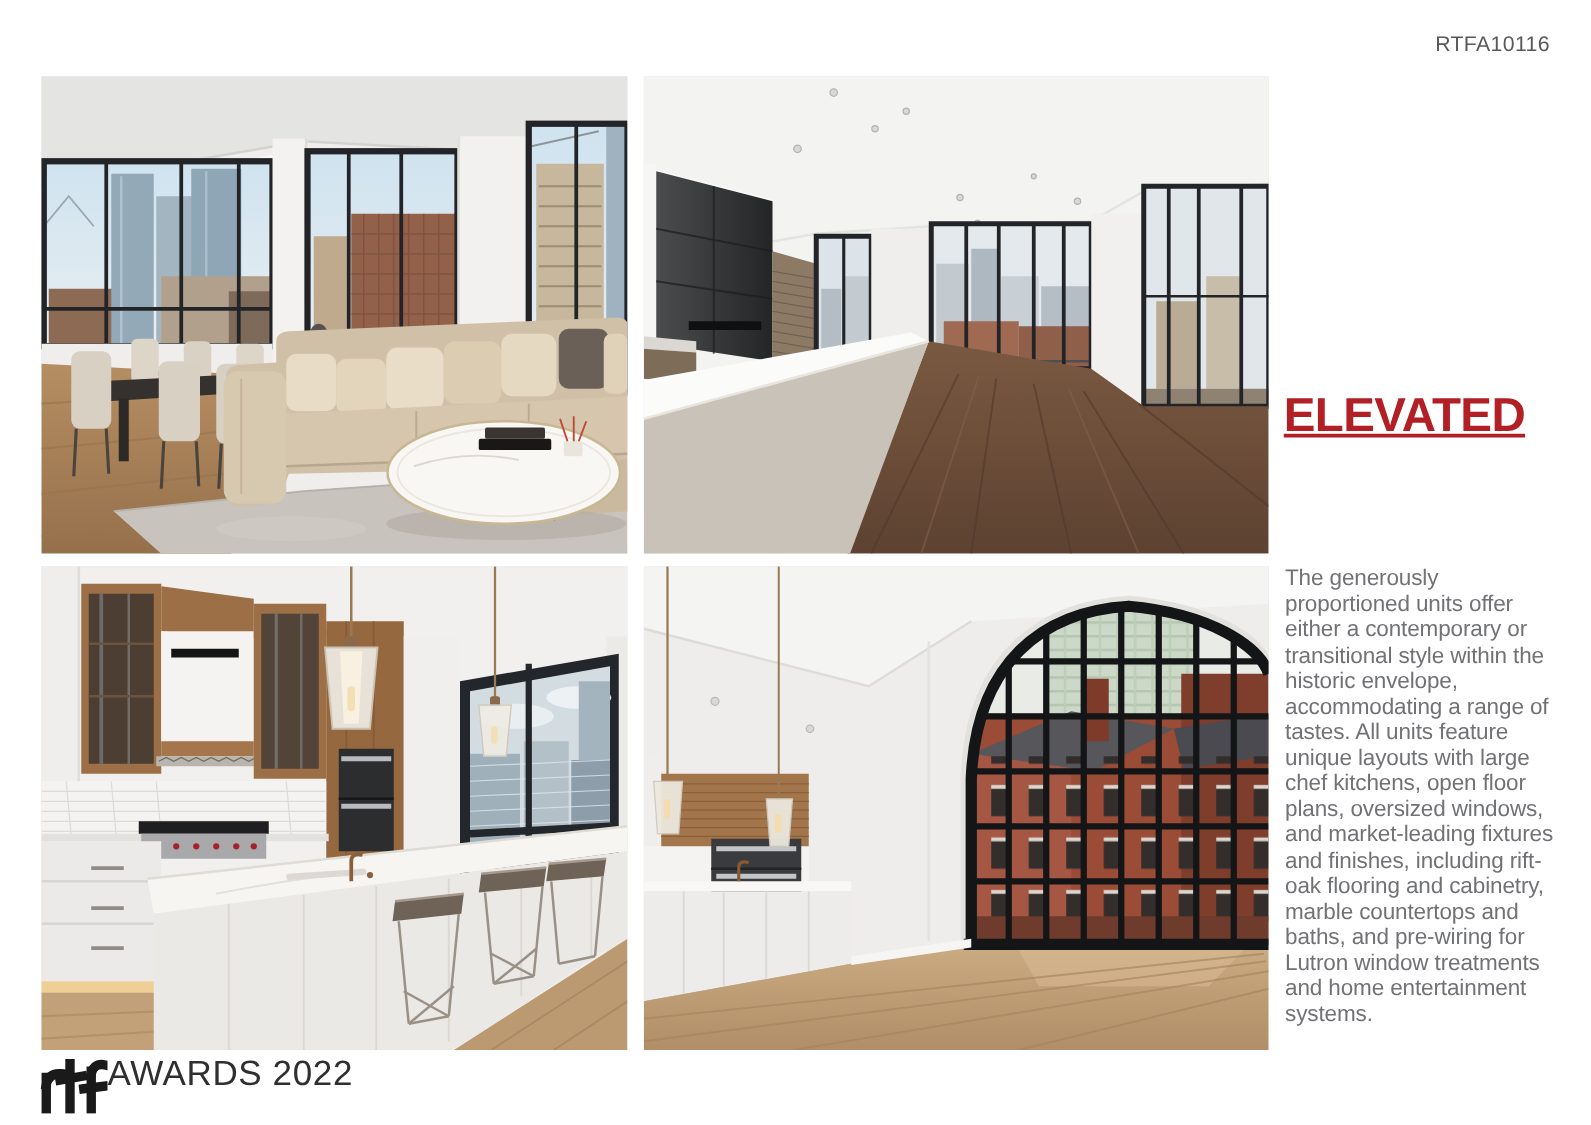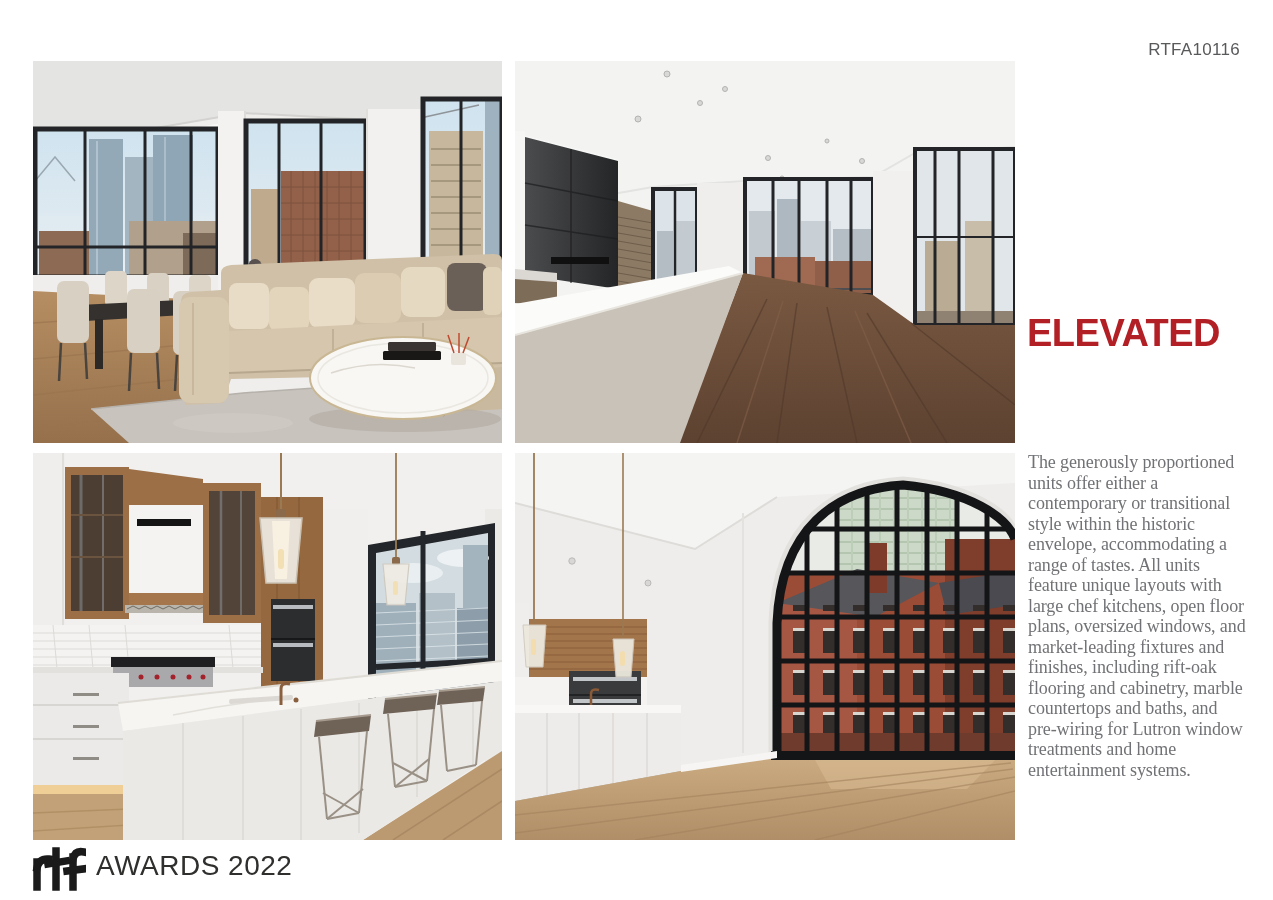--- a/index.html
+++ b/index.html
@@ -1,44 +1,45 @@
 <!DOCTYPE html>
 <html><head>
 <meta charset="utf-8">
 <style>
   html,body{margin:0;padding:0;background:#888;}
   .canvas{
     position:relative;width:1273px;height:900px;background:#ffffff;
     font-family:"Liberation Sans", sans-serif;overflow:hidden;margin:0 auto;
   }
   .code{
-    position:absolute;top:40px;right:33px;font-size:17px;color:#58595B;
+    position:absolute;top:26px;right:33px;font-size:17px;color:#58595B;
     letter-spacing:.3px;
   }
   .photo{
     position:absolute;margin:0;padding:0;overflow:hidden;background:#e8e8e6;
   }
   .photo svg{display:block;width:100%;height:100%;}
   .p1{left:33px;top:61px;width:469px;height:382px;}
   .p2{left:515px;top:61px;width:500px;height:382px;}
   .p3{left:33px;top:453px;width:469px;height:387px;}
   .p4{left:515px;top:453px;width:500px;height:387px;}
   .headline{
     position:absolute;left:1027px;top:311px;width:230px;
     color:#B22026;font-weight:bold;font-size:38px;line-height:45px;
     letter-spacing:-.5px;
+    text-decoration:underline;
   }
   .headline span{display:block;}
   .body-text{
     position:absolute;left:1028px;top:452px;width:219px;
-    font-size:18px;line-height:20.5px;color:#717275;letter-spacing:-.1px;font-family:Liberation Serif, serif;
+    font-size:18px;line-height:20.5px;color:#717275;letter-spacing:-.1px;
   }
   .footer{
     position:absolute;left:30px;top:845px;height:46px;
-    display:flex;align-items:center;gap:10px;
+    display:flex;align-items:flex-start;
   }
   .rtf-logo{width:56px;height:46px;display:block;}
   .awards{
     font-size:28px;color:#2F2F2E;letter-spacing:.5px;line-height:1;
     padding-bottom:5px;
   }
 </style>
 </head>
 <body>
 

